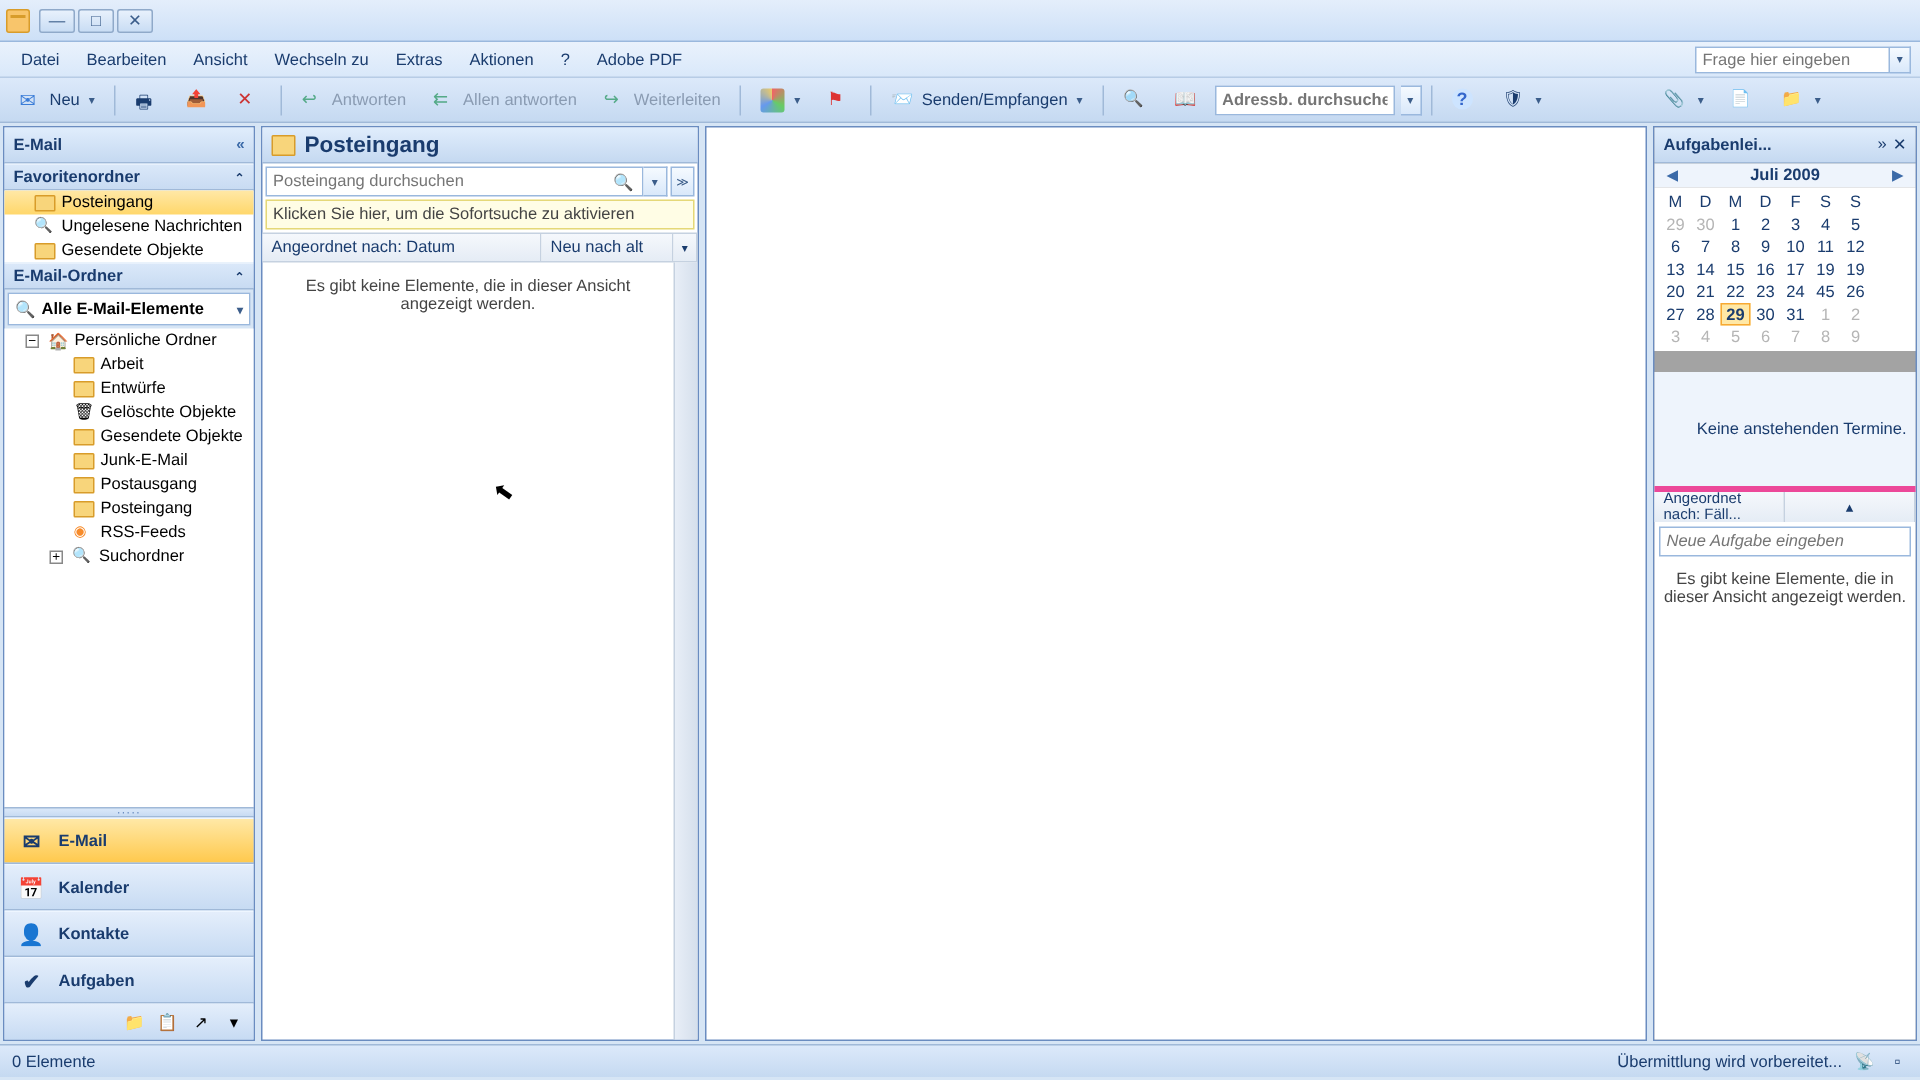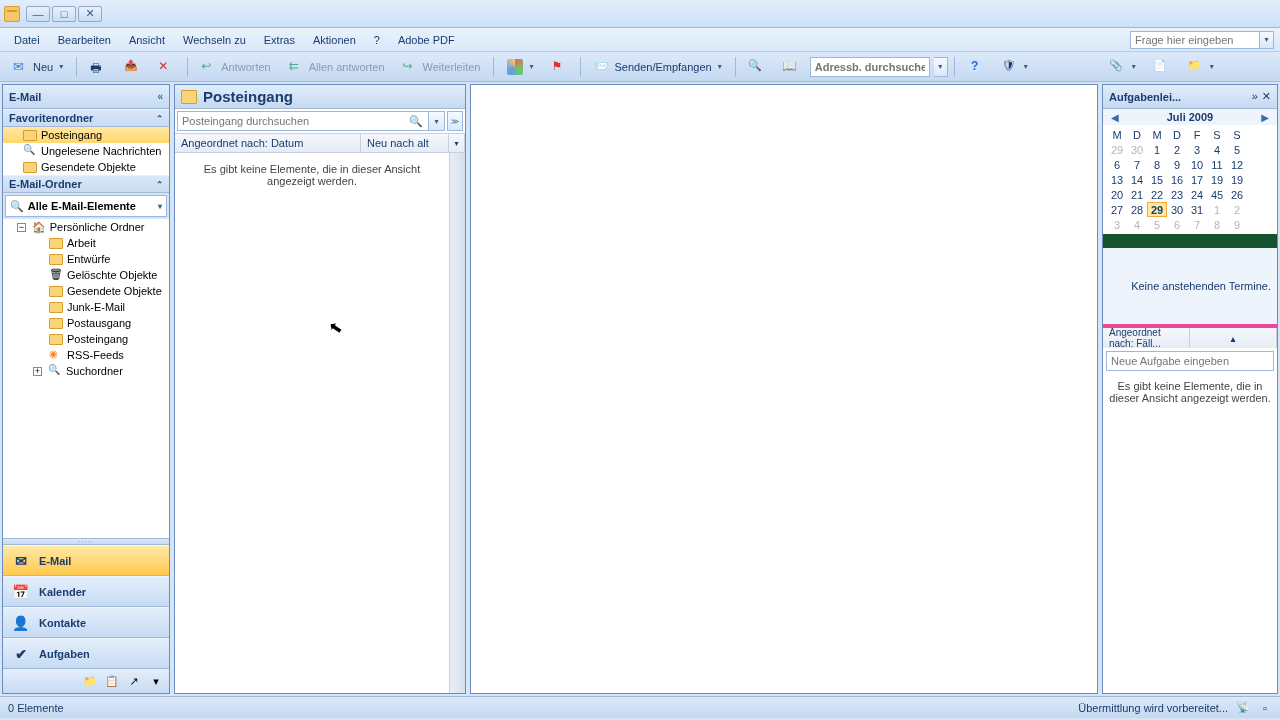--- a/index.html
+++ b/index.html
@@ -91,38 +91,38 @@
 .sort-cell:first-child { flex:1;}
 .sort-cell.dd { width:16px; justify-content:center; font-size:8px;}
 .empty-msg { flex:1; padding:10px 20px; text-align:center; color:#444; position:relative;}
 .scrollbar-v { width:16px; background:linear-gradient(90deg,#e8eef7,#d5dfec); border-left:1px solid #c5d1e0;}
 .msglist-body { flex:1; display:flex;}
 
 
 .reading { flex:1; border:1px solid #6a8cc0; background:#fff;}
 
 
-.todobar { width: 176px; border:1px solid #6a8cc0; background:#14532d; display:flex; flex-direction:column;}
+.todobar { width: 176px; border:1px solid #6a8cc0; background:#a3a3a3; display:flex; flex-direction:column;}
 .todo-header { height:24px; background:linear-gradient(#e0edfc,#c5d9f1); border-bottom:1px solid #a0b9d8; display:flex; align-items:center; padding:0 6px; font-size:14px; font-weight:bold; color:#1a3c6e;}
 .todo-header .tb-ctrl { margin-left:auto; display:flex; gap:4px; font-size:10px; font-weight:normal;}
 .cal-nav { height:16px; display:flex; align-items:center; justify-content:space-between; padding:0 8px; background:#eef4fc; color:#1a3c6e;}
 .cal-nav .arrow { font-size:10px; color:#3b6aa8;}
 .cal-title { font-weight:bold; color:#1a3c6e;}
 .calendar { background:#fff; padding:2px 4px; font-size:10px;}
 .cal-row { display:flex;}
 .cal-cell { width:20px; height:15px; display:flex; align-items:center; justify-content:center; color:#1a3c6e;}
 .cal-cell.hdr { font-weight:normal; color:#1a3c6e;}
 .cal-cell.gray { color:#b5b5b5;}
 .cal-cell.today { border:1px solid #f7a933; background:#ffe8a6; font-weight:bold;}
 .appts { flex:0 0 80px; background:#eef4fc; padding:6px; text-align:left; color:#1a3c6e; display:flex; align-items:center; justify-content:flex-end; border-bottom:4px solid #ec4899;margin-top:14px;}
 .task-area { flex:1; background:#fff; display:flex; flex-direction:column;}
 .task-sort { height:20px; display:flex;}
 .task-sort .sort-cell{ flex:1; font-size:10px;}
 .task-input-row { padding:3px; }
-.task-input { width:100%; height:20px; border:1px solid #9ab8dd; padding:0 4px; color:#888;}
+.task-input { width:100%; height:20px; border:1px solid #9ab8dd; padding:0 4px; color:#888;font-style:italic;}
 .task-empty { padding:6px; text-align:center; color:#444;}
 
 
 .statusbar { height:22px; background:linear-gradient(#dce9fa,#c5d9f1); border-top:1px solid #a0b9d8; display:flex; align-items:center; padding:0 8px; color:#1a3c6e;}
 .status-right { margin-left:auto; display:flex; align-items:center; gap:8px;}
 .status-icon { width:14px; height:14px; display:inline-flex; align-items:center; justify-content:center;}
 
 
 .cursor { position:absolute; left:329px; top:318px; font-size:16px; color:#000; pointer-events:none; transform: rotate(-10deg);}
 </style>
@@ -338,20 +338,21 @@
       <span class="title">Posteingang</span>
     </div>
     <div class="search-row">
       <div class="search-box">
         <input placeholder="Posteingang durchsuchen" style="">
         <span class="search-btn">🔍</span>
       </div>
       <div class="search-dd">▾</div>
       <div class="search-expand">≫</div>
     </div>
+    <div class="instant-banner">Klicken Sie hier, um die Sofortsuche zu aktivieren</div>
     <div class="sort-row">
       <div class="sort-cell">Angeordnet nach: Datum</div>
       <div class="sort-cell" style="width:88px;">Neu nach alt</div>
       <div class="sort-cell dd">▾</div>
     </div>
     <div class="msglist-body">
       <div class="empty-msg">Es gibt keine Elemente, die in dieser Ansicht angezeigt werden.</div>
       <div class="scrollbar-v"></div>
     </div>
   </div>

